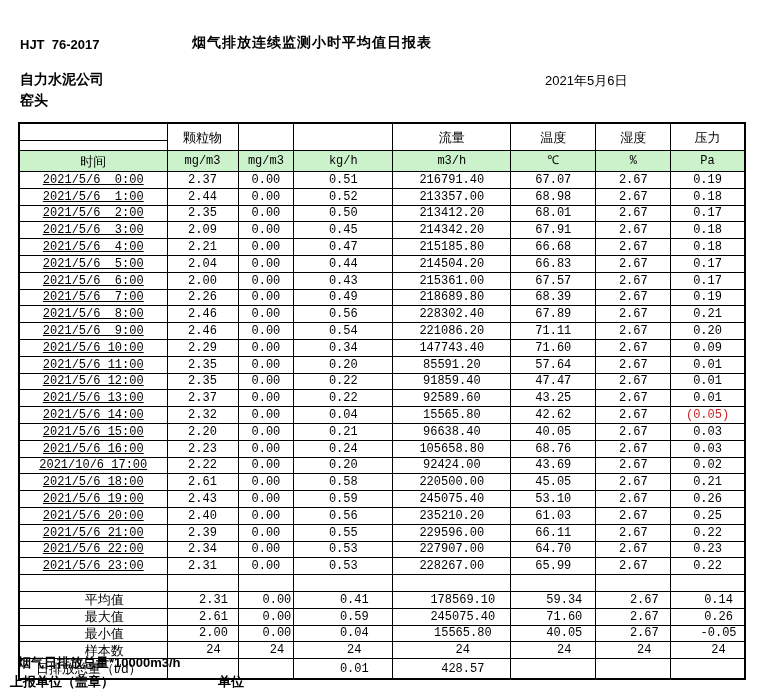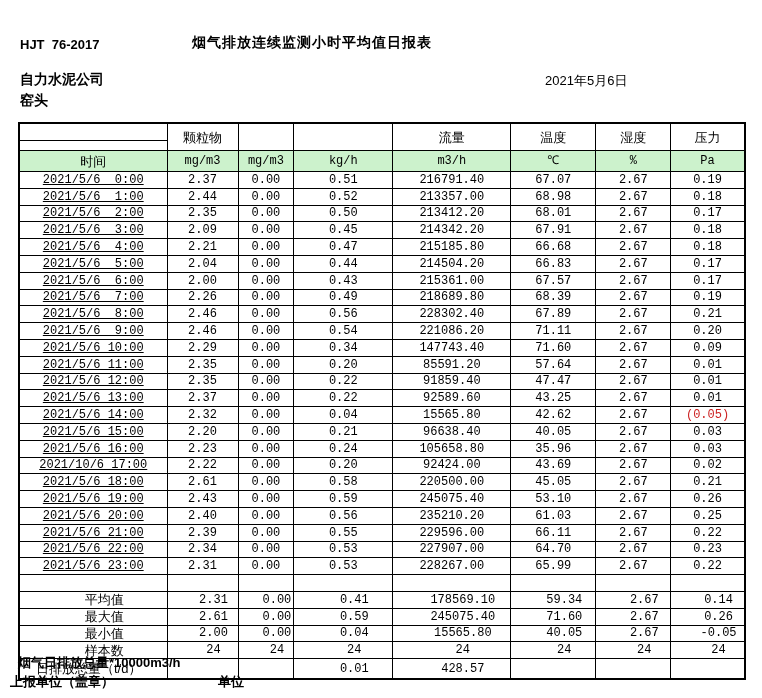--- a/index.html
+++ b/index.html
@@ -263,21 +263,21 @@
           <td class="mono num">40.05</td>
           <td class="mono num">2.67</td>
           <td class="mono num">0.03</td>
         </tr>
         <tr>
           <td class="mono time">2021/5/6 16:00</td>
           <td class="mono num">2.23</td>
           <td class="mono num">0.00</td>
           <td class="mono num">0.24</td>
           <td class="mono num">105658.80</td>
-          <td class="mono num">35.96</td>
+          <td class="mono num">68.76</td>
           <td class="mono num">2.67</td>
           <td class="mono num">0.03</td>
         </tr>
         <tr>
           <td class="mono time">2021/10/6 17:00</td>
           <td class="mono num">2.22</td>
           <td class="mono num">0.00</td>
           <td class="mono num">0.20</td>
           <td class="mono num">92424.00</td>
           <td class="mono num">43.69</td>

